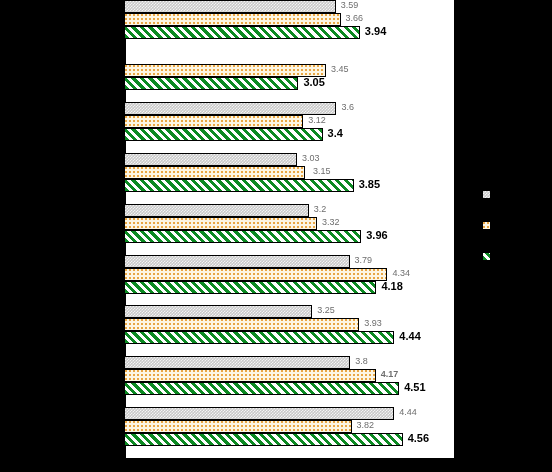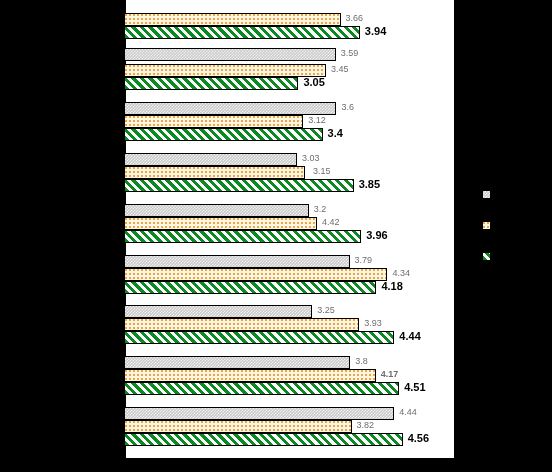--- a/index.html
+++ b/index.html
@@ -154,21 +154,21 @@
 </head>
 <body>
 
 <div id="chart-root">
 
   <div class="plot-canvas"></div>
   <div class="axis-line"></div>
 
   <div class="groups-layer" id="groups-layer">
       <div class="bar-group" style="top: 0px; height: 39px;">
-        <div class="bar-row" style="top: 0px; width: 330px; margin-top: 48px;">
+        <div class="bar-row" style="top: 0px; width: 330px;">
           <div class="bar s0" style="width: 211.71px;"></div>
           <div class="bar-label" style="left: 216.71px;">3.59</div>
         </div>
         <div class="bar-row" style="top: 13px; width: 330px;">
           <div class="bar s1" style="width: 216.54px;"></div>
           <div class="bar-label" style="left: 221.54px;">3.66</div>
         </div>
         <div class="bar-row" style="top: 26px; width: 330px;">
           <div class="bar s2" style="width: 235.86px;"></div>
           <div class="bar-label bold" style="left: 240.86px;">3.94</div>
@@ -213,21 +213,21 @@
           <div class="bar-label bold" style="left: 234.65px;">3.85</div>
         </div>
       </div>
       <div class="bar-group" style="top: 203.6px; height: 39px;">
         <div class="bar-row" style="top: 0px; width: 330px;">
           <div class="bar s0" style="width: 184.8px;"></div>
           <div class="bar-label" style="left: 189.8px;">3.2</div>
         </div>
         <div class="bar-row" style="top: 13px; width: 330px;">
           <div class="bar s1" style="width: 193.08px;"></div>
-          <div class="bar-label" style="left: 198.08px;">4.42</div>
+          <div class="bar-label" style="left: 198.08px;">3.32</div>
         </div>
         <div class="bar-row" style="top: 26px; width: 330px;">
           <div class="bar s2" style="width: 237.24px;"></div>
           <div class="bar-label bold" style="left: 242.24px;">3.96</div>
         </div>
       </div>
       <div class="bar-group" style="top: 254.5px; height: 39px;">
         <div class="bar-row" style="top: 0px; width: 330px;">
           <div class="bar s0" style="width: 225.51px;"></div>
           <div class="bar-label" style="left: 230.51px;">3.79</div>

